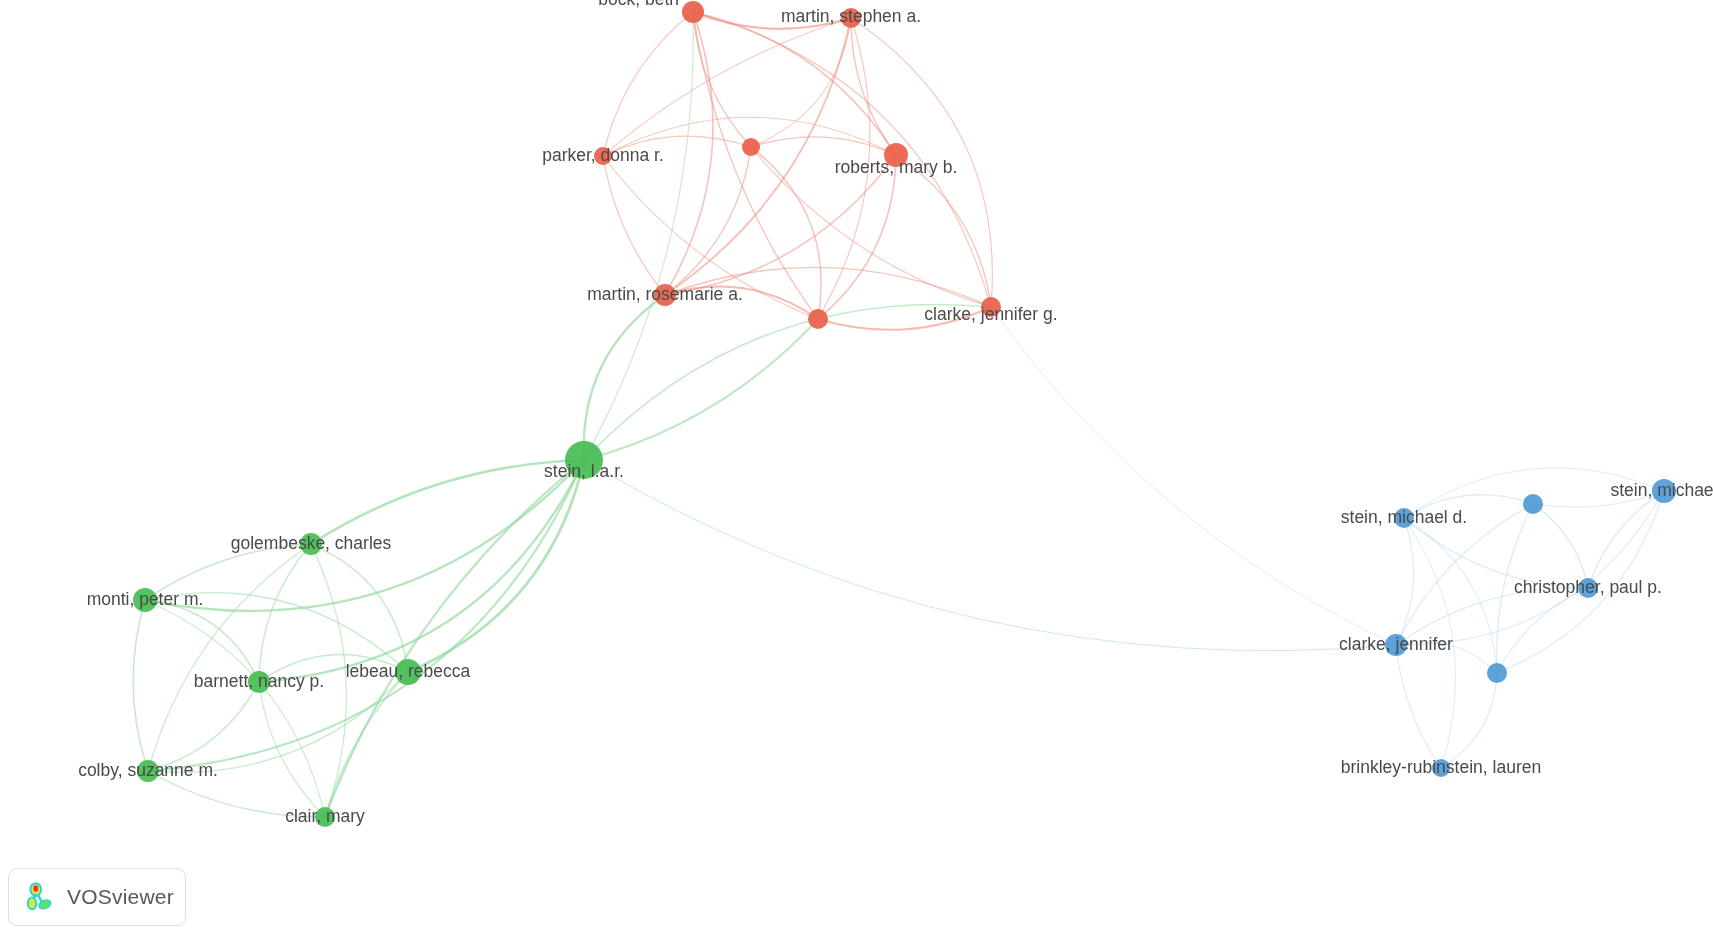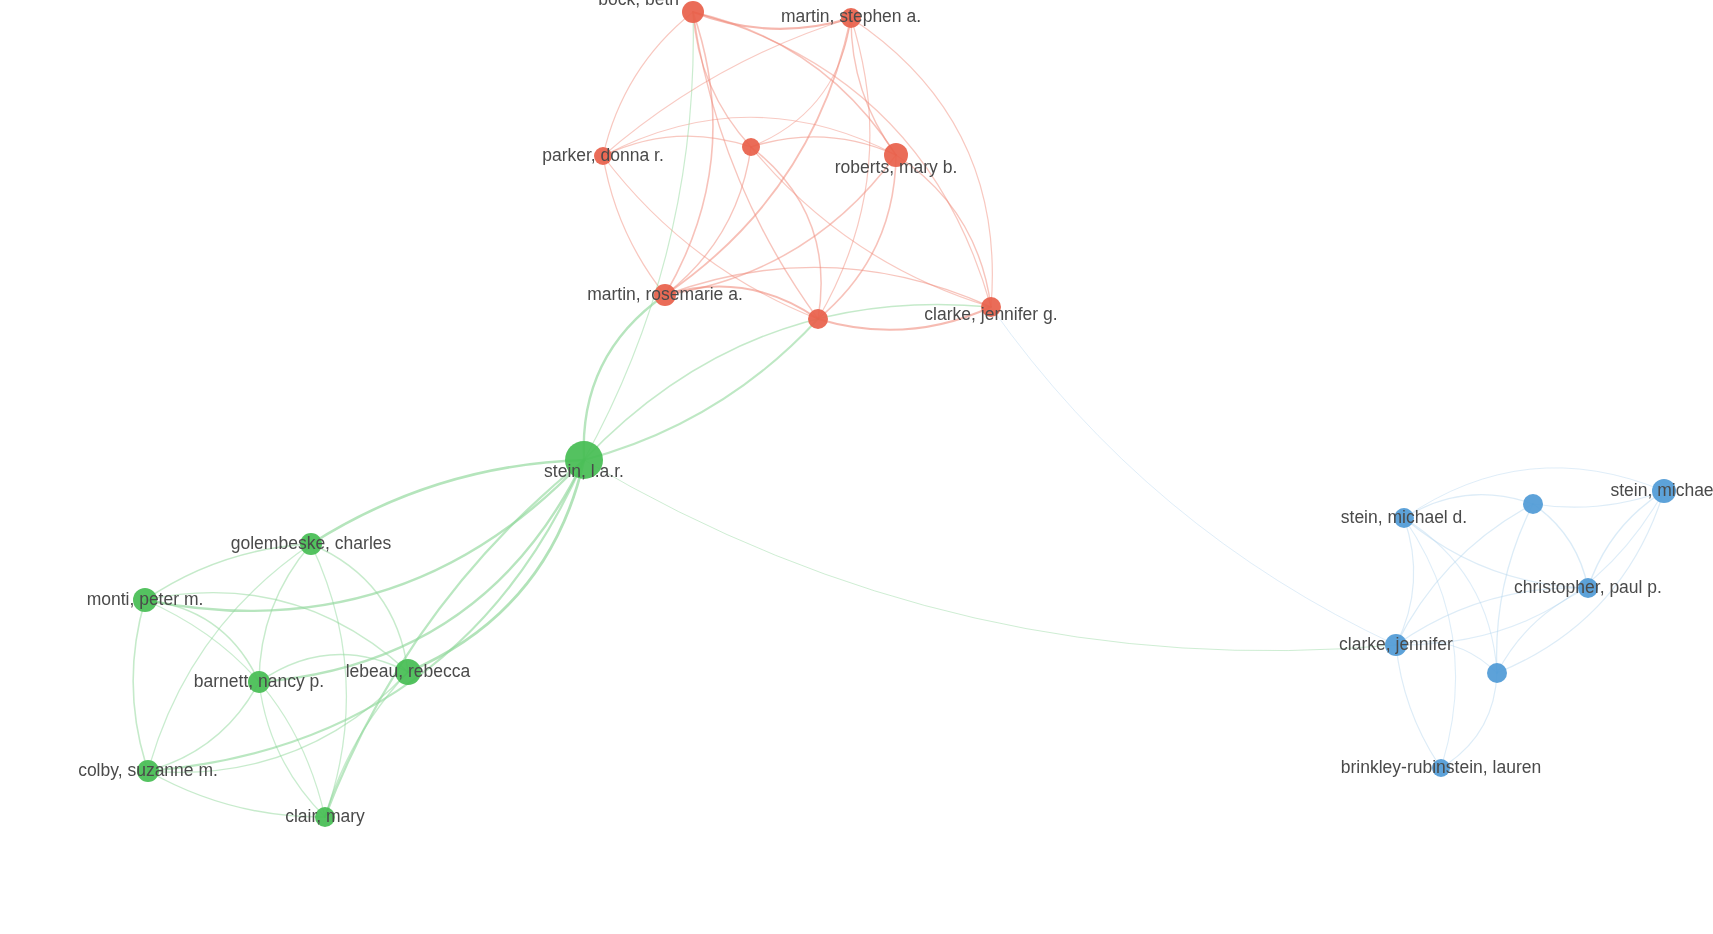--- a/index.html
+++ b/index.html
@@ -184,13 +184,27 @@
         <text x="148" y="771" text-anchor="middle" class="node-label">colby, suzanne m.</text>
         <text x="325" y="817" text-anchor="middle" class="node-label">clair, mary</text>
         <text x="1404" y="518" text-anchor="middle" class="node-label">stein, michael d.</text>
         <text x="1664" y="491" text-anchor="middle" class="node-label">stein, michael</text>
         <text x="1588" y="588" text-anchor="middle" class="node-label">christopher, paul p.</text>
         <text x="1396" y="645" text-anchor="middle" class="node-label">clarke, jennifer</text>
         <text x="1441" y="768" text-anchor="middle" class="node-label">brinkley-rubinstein, lauren</text>
       </g>
   </svg>
 
+  <div class="vos-logo-box">
+    <svg class="vos-logo-mark" viewBox="0 0 64 64">
+      <ellipse cx="24" cy="18" rx="12" ry="14" fill="#2fd6d6"></ellipse>
+      <ellipse cx="24" cy="18" rx="8" ry="10" fill="#d8e840"></ellipse>
+      <ellipse cx="24" cy="16" rx="4.5" ry="6" fill="#ff2d20"></ellipse>
+      <ellipse cx="17" cy="44" rx="10" ry="13" fill="#2fd6d6"></ellipse>
+      <ellipse cx="17" cy="44" rx="6" ry="9" fill="#d8e840"></ellipse>
+      <ellipse cx="41" cy="46" rx="13" ry="9" transform="rotate(-22 41 46)" fill="#2fd6d6"></ellipse>
+      <ellipse cx="41" cy="46" rx="9" ry="5.5" transform="rotate(-22 41 46)" fill="#5fe25f"></ellipse>
+      <path d="M24 26 L20 36" stroke="#2fd6d6" stroke-width="5" fill="none"></path>
+      <path d="M28 28 L36 42" stroke="#2fd6d6" stroke-width="5" fill="none"></path>
+    </svg>
+    <span class="vos-logo-text">VOSviewer</span>
+  </div>
 </div>
 
 </body></html>

